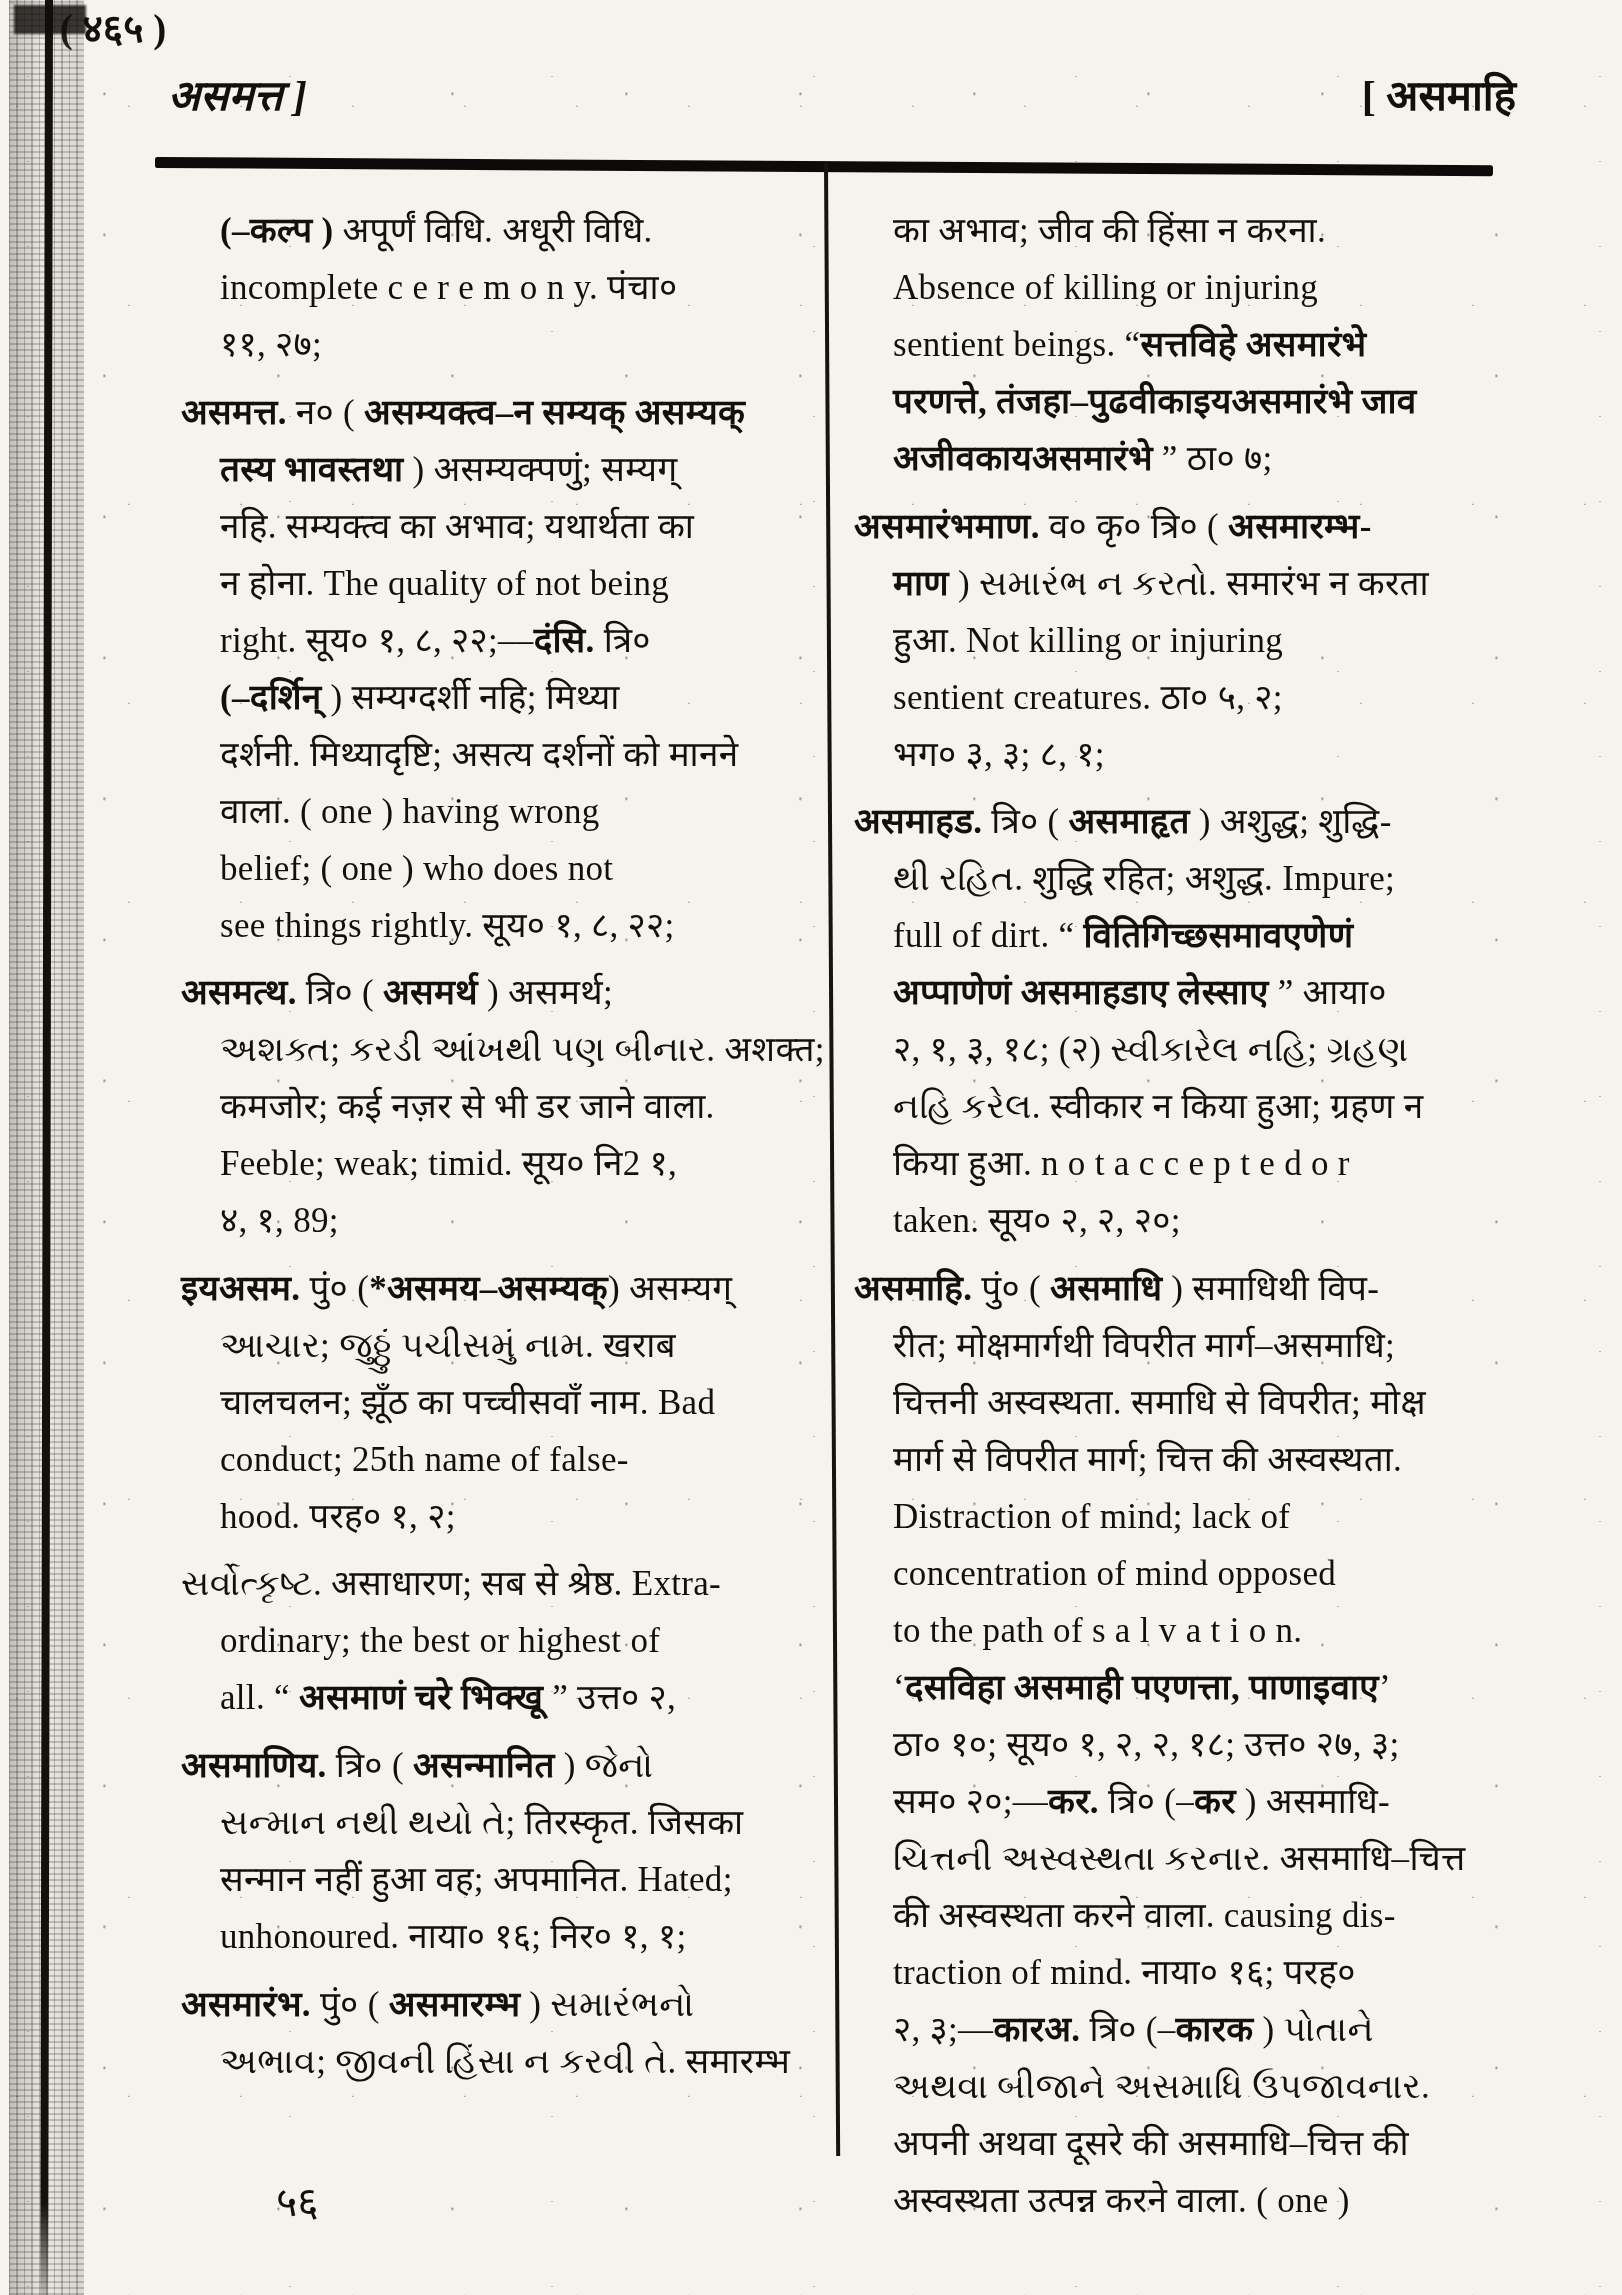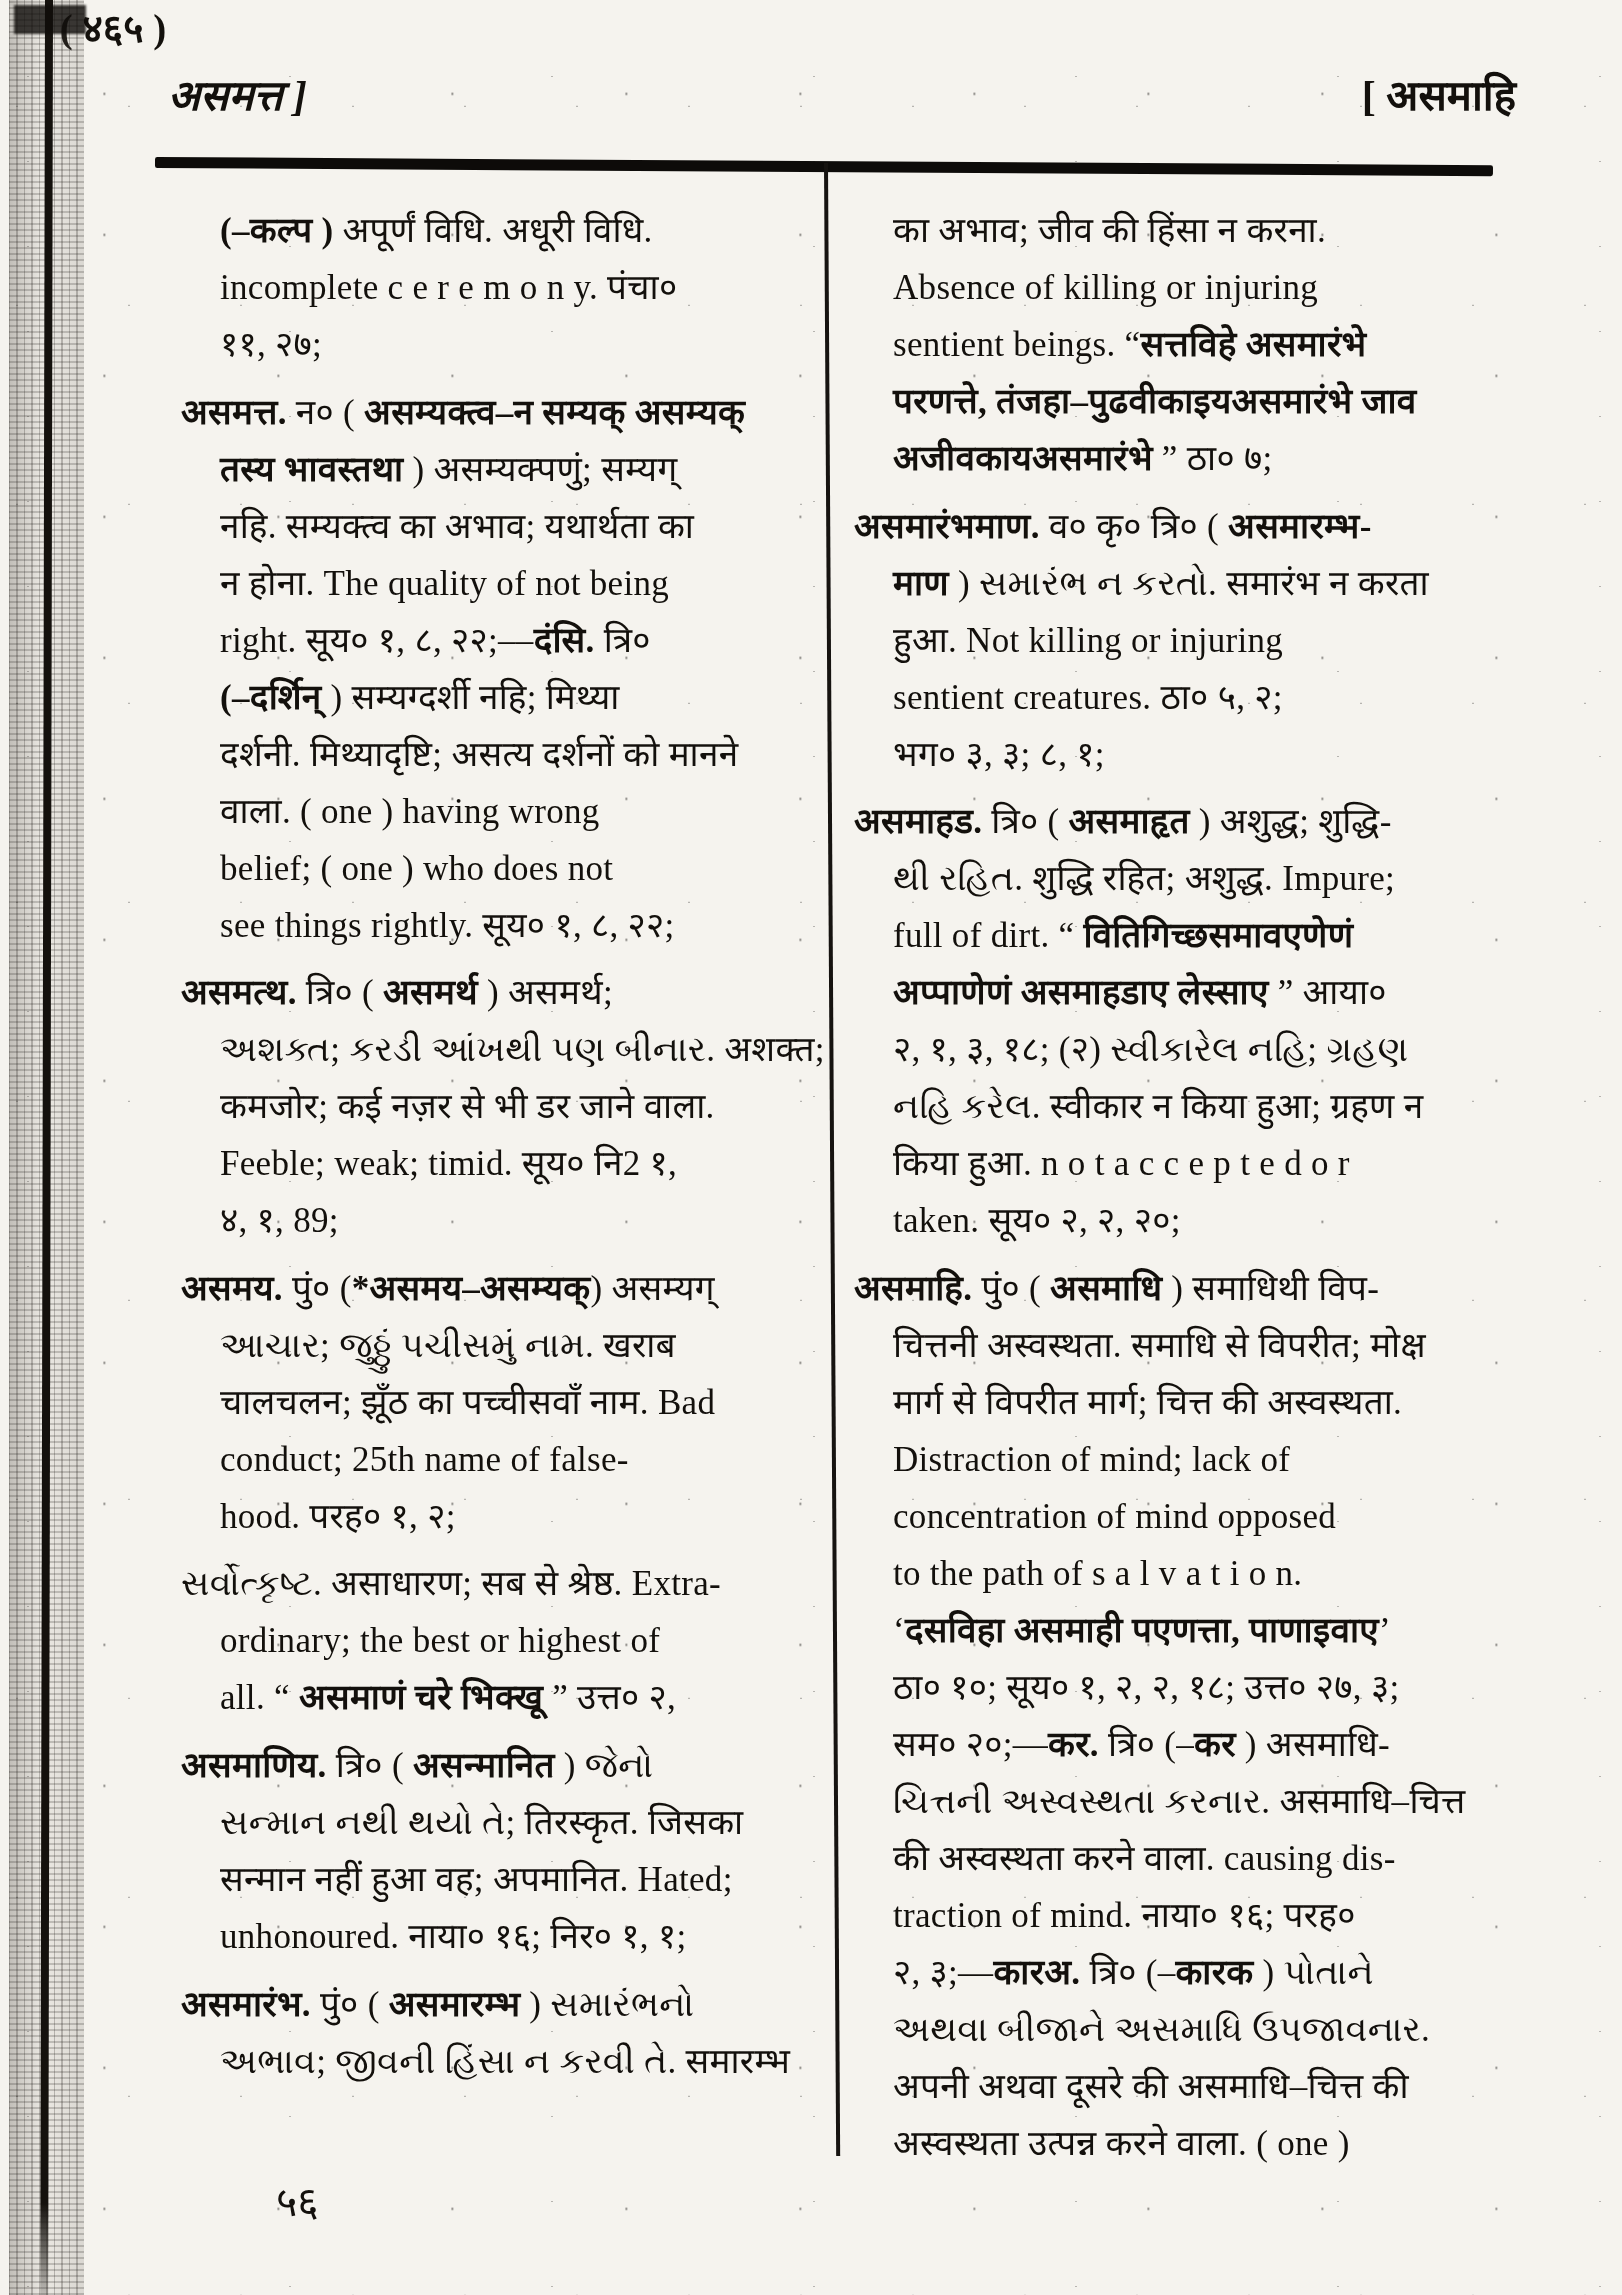--- a/index.html
+++ b/index.html
@@ -95,21 +95,21 @@
         <div class="line">see things rightly. सूय० १, ८, २२;</div>
       </div>
       <div class="entry head">
         <div class="line"><b>असमत्थ.</b> त्रि० ( <b>असमर्थ</b> ) असमर्थ;</div>
         <div class="line">અશક્ત; કરડી આંખથી પણ બીનાર. अशक्त;</div>
         <div class="line">कमजोर; कई नज़र से भी डर जाने वाला.</div>
         <div class="line">Feeble; weak; timid. सूय० नि2 १,</div>
         <div class="line">४, १, 89;</div>
       </div>
       <div class="entry head">
-        <div class="line"><b>असमय.</b> पुं० (<b>*असमय–असम्यक्</b>) असम्यग्</div>
+        <div class="line"><b>इयअसम.</b> पुं० (<b>*असमय–असम्यक्</b>) असम्यग्</div>
         <div class="line">આચાર; જુઠ્ઠું પચીસમું નામ. खराब</div>
         <div class="line">चालचलन; झूँठ का पच्चीसवाँ नाम. Bad</div>
         <div class="line">conduct; 25th name of false-</div>
         <div class="line">hood. परह० १, २;</div>
       </div>
       <div class="entry head">
         <div class="line">સર્વોત્કૃષ્ટ. असाधारण; सब से श्रेष्ठ. Extra-</div>
         <div class="line">ordinary; the best or highest of</div>
         <div class="line">all. “ <b>असमाणं चरे भिक्खू</b> ” उत्त० २,</div>
       </div>
@@ -144,20 +144,21 @@
         <div class="line">થી રહિત. शुद्धि रहित; अशुद्ध. Impure;</div>
         <div class="line">full of dirt. “ <b>वितिगिच्छसमावएणेणं</b></div>
         <div class="line"><b>अप्पाणेणं असमाहडाए लेस्साए</b> ” आया०</div>
         <div class="line">२, १, ३, १८; (२) સ્વીકારેલ નહિ; ગ્રહણ</div>
         <div class="line">નહિ કરેલ. स्वीकार न किया हुआ; ग्रहण न</div>
         <div class="line">किया हुआ. n o t  a c c e p t e d  o r</div>
         <div class="line">taken. सूय० २, २, २०;</div>
       </div>
       <div class="entry head">
         <div class="line"><b>असमाहि.</b> पुं० ( <b>असमाधि</b> ) समाधिथी विप-</div>
+        <div class="line">रीत; मोक्षमार्गथी विपरीत मार्ग–असमाधि;</div>
         <div class="line">चित्तनी अस्वस्थता. समाधि से विपरीत; मोक्ष</div>
         <div class="line">मार्ग से विपरीत मार्ग; चित्त की अस्वस्थता.</div>
         <div class="line">Distraction of mind; lack of</div>
         <div class="line">concentration of mind opposed</div>
         <div class="line">to the path of s a l v a t i o n.</div>
         <div class="line">‘<b>दसविहा असमाही पएणत्ता, पाणाइवाए</b>’</div>
         <div class="line">ठा० १०; सूय० १, २, २, १८; उत्त० २७, ३;</div>
         <div class="line">सम० २०;—<b>कर.</b> त्रि० (–<b>कर</b> ) असमाधि-</div>
         <div class="line">ચિત્તની અસ્વસ્થતા કરનાર. असमाधि–चित्त</div>
         <div class="line">की अस्वस्थता करने वाला. causing dis-</div>

